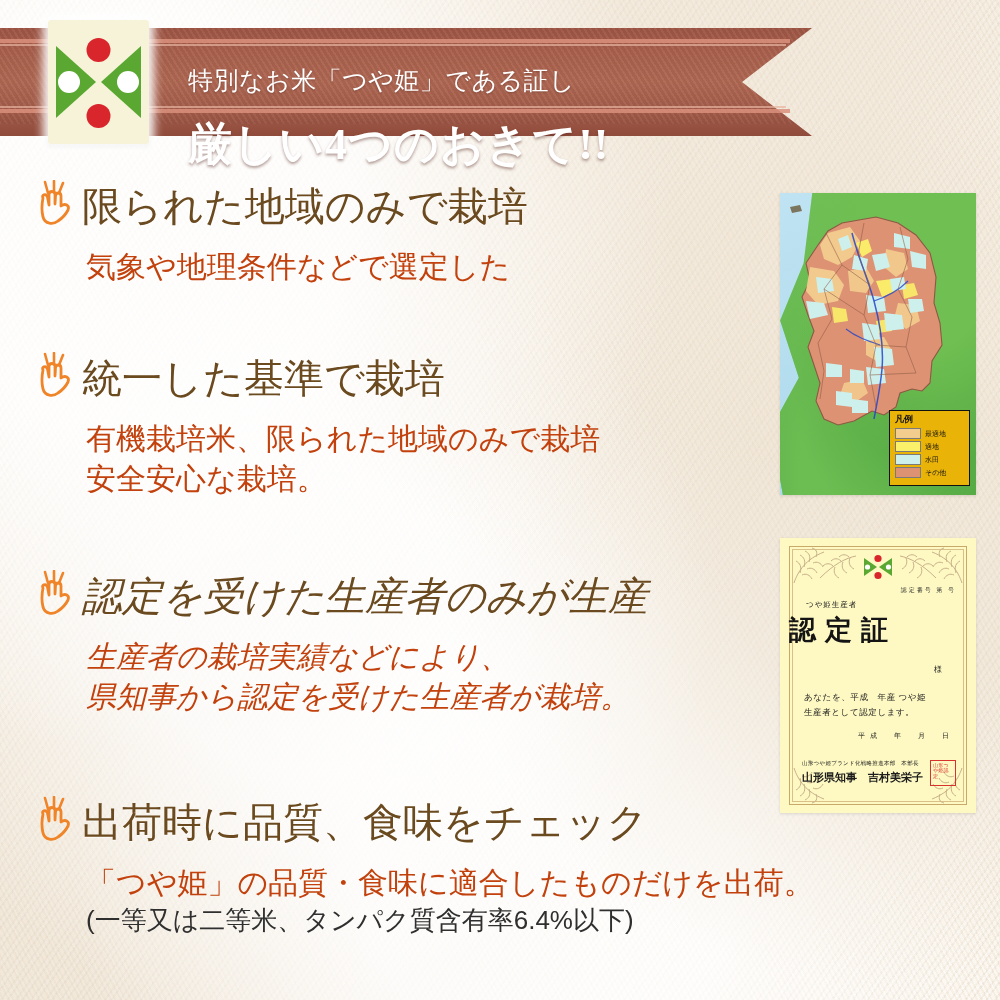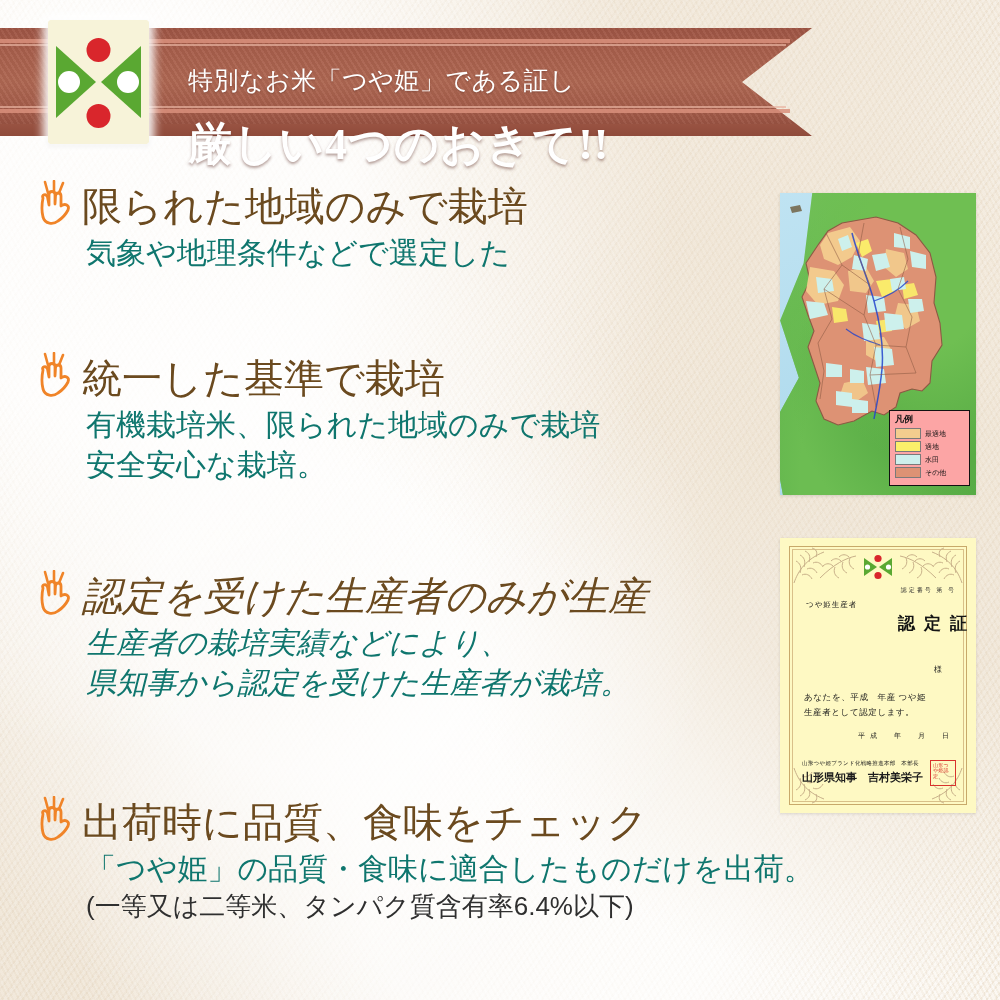--- a/index.html
+++ b/index.html
@@ -96,23 +96,23 @@
   .rule{position:absolute;left:34px;}
   .rule-head{display:flex;align-items:flex-end;}
   .hand-icon{flex:0 0 auto;width:42px;height:48px;margin-top:4px;}
   .rule-title{
     font-family:"Liberation Serif","DejaVu Serif",serif;
     font-size:40px;line-height:1.05;color:#6b4a1f;
     margin-left:6px;white-space:nowrap;font-weight:400;
     text-shadow:0 1px 0 rgba(255,255,255,.7);
   }
   .rule-body{
-    margin-left:52px;margin-top:5px;
+    margin-left:52px;margin-top:19px;
     font-family:"Liberation Sans","DejaVu Sans",sans-serif;
-    font-size:30px;line-height:1.32;color:#0f766e;white-space:nowrap;
+    font-size:30px;line-height:1.32;color:#c2410c;white-space:nowrap;
   }
   .rule-note{
     margin-left:52px;margin-top:1px;
     font-family:"Liberation Sans","DejaVu Sans",sans-serif;
     font-size:26px;line-height:1.25;color:#2f2f2f;white-space:nowrap;
   }
 
   #rule-1{top:176px;}
   #rule-2{top:348px;}
   #rule-3{top:566px;font-style:italic;}
@@ -131,44 +131,44 @@
       radial-gradient(ellipse at 70% 18%, #6fbf52 0 28%, rgba(0,0,0,0) 60%),
       radial-gradient(ellipse at 86% 62%, #58ac45 0 30%, rgba(0,0,0,0) 62%),
       radial-gradient(ellipse at 40% 92%, #6cbd52 0 30%, rgba(0,0,0,0) 62%),
       linear-gradient(140deg,#74c25a 0%,#5fb34b 50%,#4fa543 100%);
     -webkit-clip-path:polygon(20% 0,100% 0,100% 100%,8% 100%,2% 76%,14% 60%,6% 42%,16% 24%);
     clip-path:polygon(20% 0,100% 0,100% 100%,8% 100%,2% 76%,14% 60%,6% 42%,16% 24%);
   }
   .map-svg{position:absolute;left:0;top:0;width:196px;height:302px;}
   .map-legend{
     position:absolute;right:6px;bottom:9px;width:70px;
-    background:#fca5a5;border:1.5px solid #111;padding:4px 4px 5px 5px;
+    background:#eab308;border:1.5px solid #111;padding:4px 4px 5px 5px;
   }
   .legend-title{font-size:9px;font-weight:700;color:#111;line-height:1.1;margin-bottom:3px;}
   .legend-row{display:flex;align-items:center;margin-bottom:2px;}
   .legend-sw{width:24px;height:9px;border:1px solid #7a7a7a;margin-right:4px;flex:0 0 auto;}
   .legend-lbl{font-size:7px;color:#111;line-height:1;}
 
   
   .cert-panel{
     position:absolute;left:780px;top:538px;width:196px;height:275px;
     background:#fef9c3;overflow:hidden;
     box-shadow:0 1px 3px rgba(0,0,0,.12);
   }
   .cert-inner{position:absolute;left:9px;top:8px;right:9px;bottom:8px;border:1px solid #c8a96a;}
   .cert-inner2{position:absolute;left:12px;top:11px;right:12px;bottom:11px;border:1px solid #d9c089;}
   .cert-corner{position:absolute;width:40px;height:40px;}
   .cert-logo{position:absolute;left:50%;top:16px;transform:translateX(-50%);width:30px;height:26px;}
   .cert-wheat{position:absolute;top:14px;width:42px;height:30px;}
   .cert-no{position:absolute;right:20px;top:48px;font-size:6px;color:#2b2b2b;letter-spacing:2px;white-space:nowrap;}
   .cert-sub{position:absolute;left:26px;top:62px;font-size:7.5px;color:#1c1c1c;letter-spacing:1px;white-space:nowrap;
     font-family:"Liberation Serif","DejaVu Serif",serif;}
-  .cert-title{position:absolute;left:0;right:0;top:74px;text-align:right;
+  .cert-title{position:absolute;left:0;right:0;top:74px;text-align:left;
     font-family:"Liberation Serif","DejaVu Serif",serif;
-    font-size:17px;font-weight:700;letter-spacing:9px;color:#141414;text-indent:9px;}
+    font-size:27px;font-weight:700;letter-spacing:9px;color:#141414;text-indent:9px;}
   .cert-name{position:absolute;right:34px;top:126px;font-size:8px;color:#1c1c1c;
     font-family:"Liberation Serif","DejaVu Serif",serif;}
   .cert-body{position:absolute;left:24px;top:152px;right:16px;
     font-family:"Liberation Serif","DejaVu Serif",serif;
     font-size:8.5px;line-height:1.75;color:#1c1c1c;letter-spacing:.6px;}
   .cert-date{position:absolute;right:22px;top:193px;font-size:7px;color:#1c1c1c;letter-spacing:5px;white-space:nowrap;}
   .cert-org{position:absolute;left:22px;top:222px;font-size:5.5px;color:#1c1c1c;letter-spacing:.3px;white-space:nowrap;}
   .cert-sign{position:absolute;left:22px;top:232px;font-size:11px;color:#1c1c1c;white-space:nowrap;
     font-family:"Liberation Serif","DejaVu Serif",serif;font-weight:700;}
   .cert-seal{position:absolute;right:20px;top:222px;width:26px;height:26px;border:1.5px solid #d8322c;

